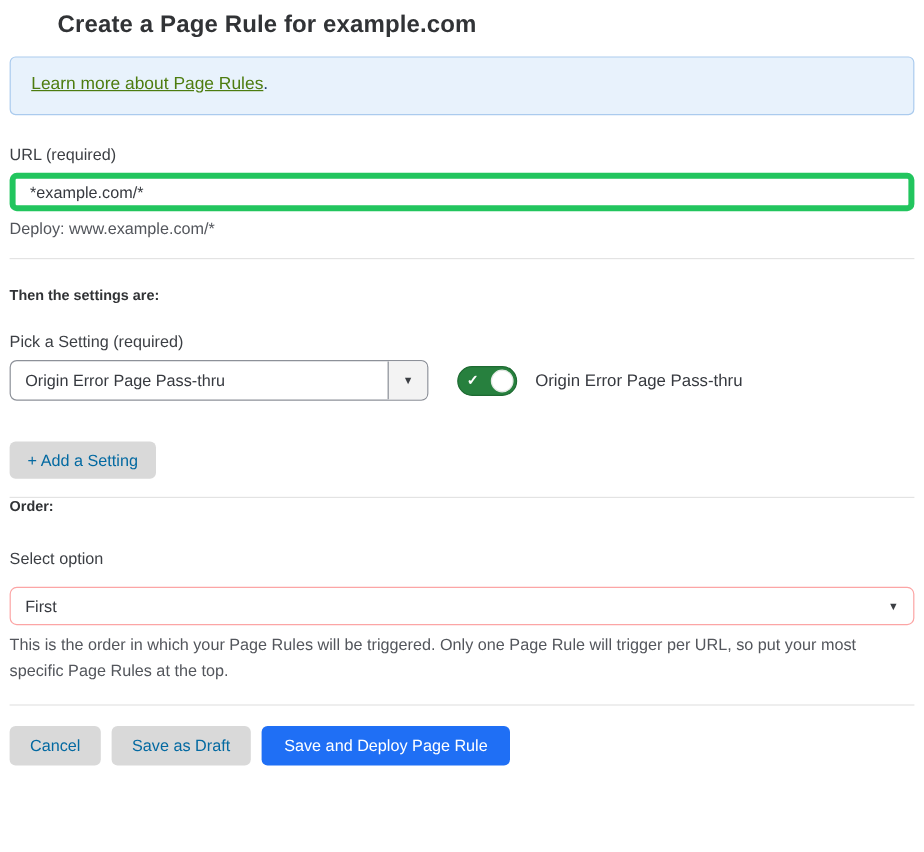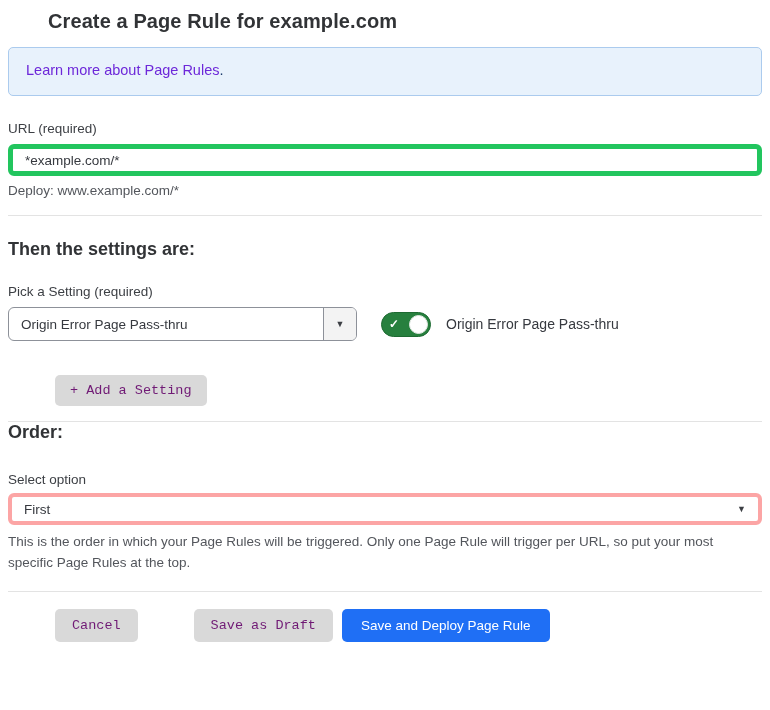--- a/index.html
+++ b/index.html
@@ -26,21 +26,22 @@
     border: 1px solid #abcbee;
     border-radius: 5px;
     padding: 10px 17px 13px 17px;
     color: #1d3d6d;
     font-size: 14.5px;
     line-height: 24px;
   }
   .info-heading { font-weight: 700; }
   .info-body { max-width: 720px; }
   .info-link {
-    color: #6d28d9;
+    color: #4d7c0f;
+    text-decoration: underline;
     cursor: pointer;
   }
   .field-label {
     font-size: 13.5px;
     color: #3c3f44;
   }
   .url-label { margin-top: 25px; }
   .text-input {
     margin-top: 8px;
     width: 100%;
@@ -59,21 +60,21 @@
     margin-top: 7px;
     font-size: 13.5px;
     color: #53565c;
   }
   .divider {
     border: none;
     border-top: 1px solid #e3e3e3;
     margin-top: 17px;
   }
   .section-heading {
-    font-size: 18px;
+    font-size: 12px;
     font-weight: 700;
     color: #313336;
   }
   .settings-heading { margin-top: 23px; }
   .picker-label { margin-top: 24px; }
   .setting-row {
     margin-top: 8px;
     display: flex;
     align-items: center;
   }
@@ -141,35 +142,34 @@
     margin-left: 15px;
     font-size: 14px;
     color: #36393f;
   }
   .gray-button {
     background: #d9d9d9;
     border: none;
     border-radius: 5px;
     height: 32px;
     padding: 0 15px;
-    font-family: Liberation Mono, monospace;
-    font-size: 13.5px;
-    color: #701a75;
-    cursor: pointer;
-    margin-left: 47px;
+    font-family: Liberation Sans, sans-serif;
+    font-size: 13.5px;
+    color: #0369a1;
+    cursor: pointer;
   }
   .add-setting-button { margin-top: 34px; height: 31px; display: inline-block; }
   .order-divider { margin-top: 15px; }
   .order-heading { }
   .order-select-label { margin-top: 29px; }
   .wide-select {
-    margin-top: 6px;
+    margin-top: 16px;
     width: 100%;
     height: 32px;
-    border: 4px solid #fca5a5;
+    border: 1px solid #fca5a5;
     border-radius: 6px;
     background: #ffffff;
     display: flex;
     align-items: center;
     justify-content: space-between;
     padding: 0 12px;
     cursor: pointer;
   }
   .wide-select-value { font-size: 13.5px; color: #36393f; }
   .order-helper {

